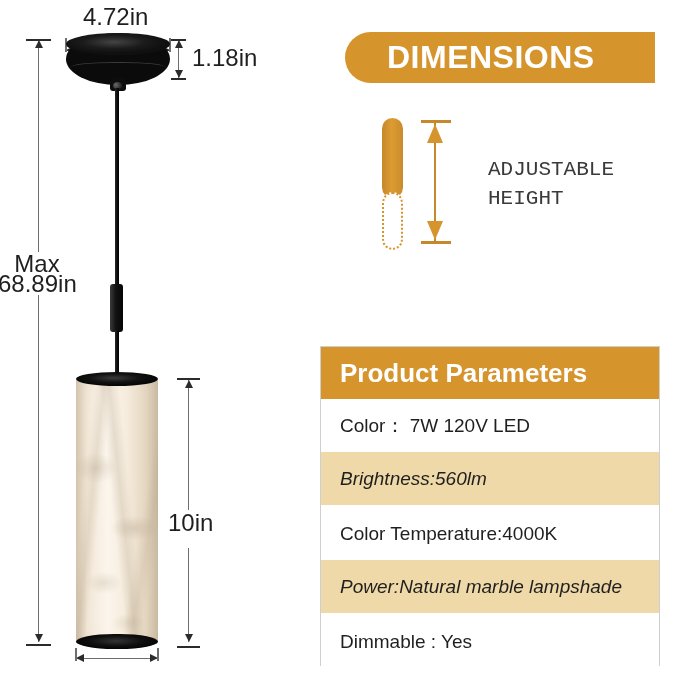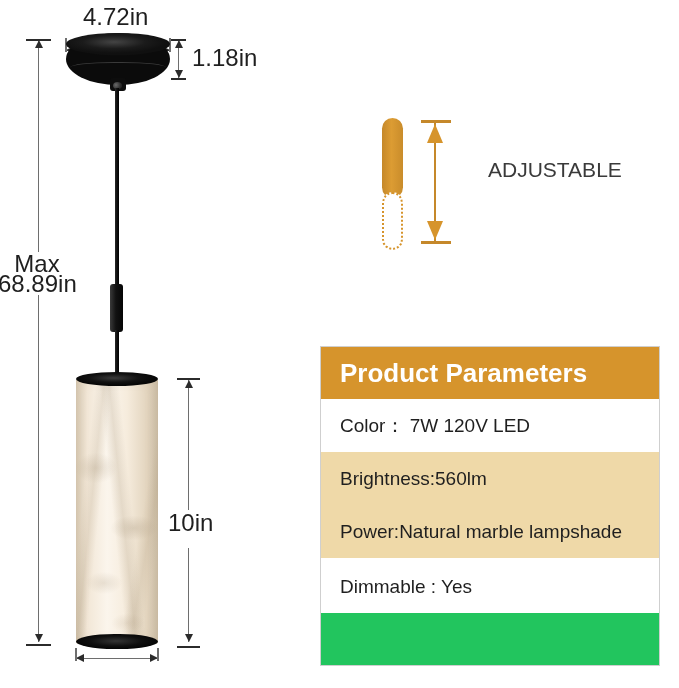--- a/index.html
+++ b/index.html
@@ -147,21 +147,21 @@
     border-left:8px solid transparent;border-right:8px solid transparent;
     border-bottom:19px solid #d6942c;
   }
   .adj-arrow-down{
     position:absolute;left:427px;top:221px;width:0;height:0;
     border-left:8px solid transparent;border-right:8px solid transparent;
     border-top:19px solid #d6942c;
   }
   .adj-text{
     position:absolute;left:488px;top:155px;
-    color:#3a3a3a;font-size:21px;line-height:29px;
+    color:#3a3a3a;font-size:21px;line-height:29px;font-family:Liberation Mono, monospace;
   }
 
   
   .ptable{
     position:absolute;left:320px;top:346px;width:340px;height:320px;
     border:1px solid #cfcfcf;
     box-sizing:border-box;
     background:#22c55e;
   }
   .ptable-head{
@@ -169,21 +169,21 @@
     display:flex;align-items:center;
   }
   .ptable-head-text{
     color:#fff;font-size:26px;font-weight:bold;margin-left:19px;
   }
   .prow{
     height:53px;display:flex;align-items:center;
     font-size:19px;color:#1f1f1f;
   }
   .prow span{margin-left:19px;}
-  .prow.alt{background:#efd9a8;}
+  .prow.alt{background:#efd9a8;font-style:italic;}
   .prow.plain{background:#ffffff;}
   .prow.alt + .prow.plain{border-top:2px solid #fff;}
 </style>
 </head>
 <body>
 
 <div class="stage">
 
   <div class="dim-line-h abs" style="left:66px;top:50px;width:104px;"></div>
   <div class="arrow-left" style="left:66px;top:46px;"></div>
@@ -230,42 +230,49 @@
   <div class="tick-h abs" style="left:177px;top:646px;width:23px;"></div>
   <div class="dim-label" style="left:168px;top:511px;">10in</div>
 
   <div class="dim-line-h abs" style="left:76px;top:658px;width:82px;"></div>
   <div class="arrow-left" style="left:76px;top:654px;"></div>
   <div class="arrow-right" style="left:150px;top:654px;"></div>
   <div class="tick-h abs" style="left:75px;top:648px;width:2px;height:13px;background:#6e6e6e;"></div>
   <div class="tick-h abs" style="left:157px;top:648px;width:2px;height:13px;background:#6e6e6e;"></div>
   <div class="dim-label" style="left:83px;top:663px;margin-top:30px;">2.36in</div>
 
+  <div class="banner">
+    <div class="banner-text">DIMENSIONS</div>
+  </div>
 
   <div class="pill-solid"></div>
   <div class="pill-dotted"></div>
   <div class="adj-cap" style="top:120px;"></div>
   <div class="adj-cap" style="top:241px;"></div>
   <div class="adj-arrow-line"></div>
   <div class="adj-arrow-up"></div>
   <div class="adj-arrow-down"></div>
   <div class="adj-text">
     <div>ADJUSTABLE</div>
+    <div>HEIGHT</div>
   </div>
 
   <div class="ptable">
     <div class="ptable-head">
       <div class="ptable-head-text">Product Parameters</div>
     </div>
     <div class="prow plain">
       <span>Color： 7W 120V LED</span>
     </div>
     <div class="prow alt">
       <span>Brightness:560lm</span>
     </div>
+    <div class="prow plain">
+      <span>Color Temperature:4000K</span>
+    </div>
     <div class="prow alt">
       <span>Power:Natural marble lampshade</span>
     </div>
     <div class="prow plain">
       <span>Dimmable : Yes</span>
     </div>
   </div>
 
 </div>
 

